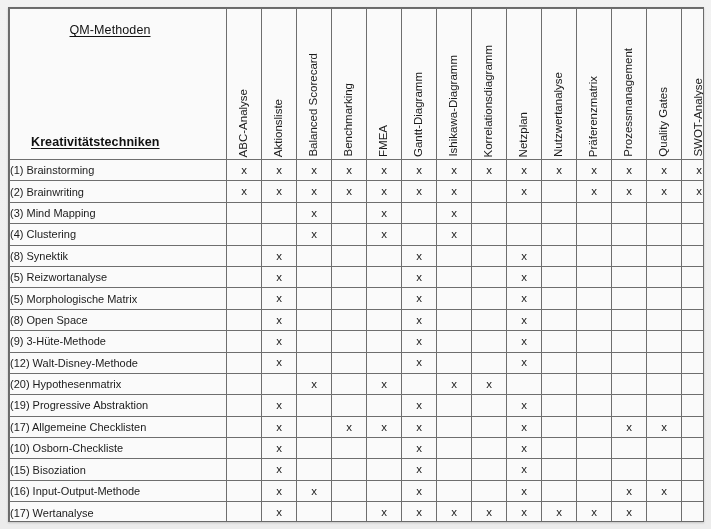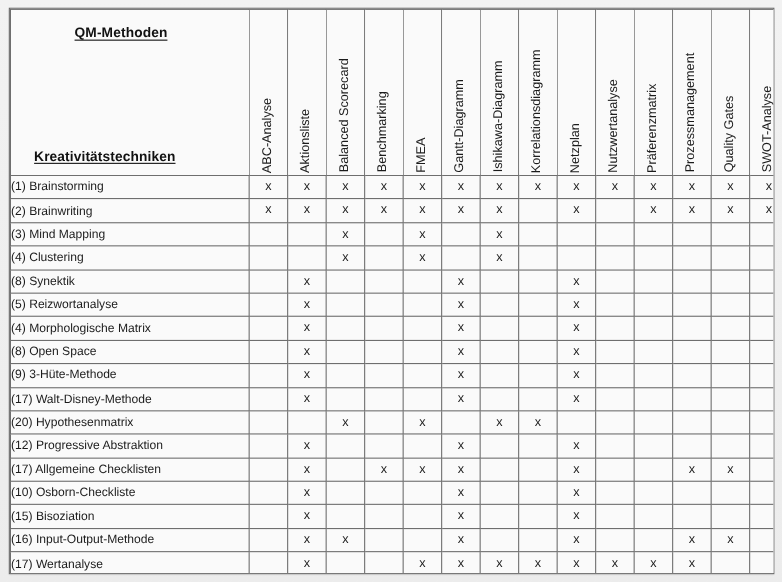--- a/index.html
+++ b/index.html
@@ -61,21 +61,21 @@
     width: 100%;
     height: 150px;
   }
   .title-methods {
     position: absolute;
     top: 14px;
     left: 0;
     right: 16px;
     text-align: center;
     font-size: 12.5px;
-    font-weight: bold;
+    font-weight: normal;
     letter-spacing: 0.1px;
     text-decoration: underline;
     text-underline-offset: 2px;
     color: #111;
   }
   .title-techniques {
     position: absolute;
     bottom: 10px;
     left: 8px;
     font-size: 12.5px;
@@ -325,21 +325,21 @@
             <td class="mark-cell"></td>
             <td class="mark-cell"></td>
             <td class="mark-cell"><span class="mark">x</span></td>
             <td class="mark-cell"></td>
             <td class="mark-cell"></td>
             <td class="mark-cell"></td>
             <td class="mark-cell"></td>
             <td class="mark-cell"></td>
           </tr>
           <tr class="data-row">
-            <td class="row-label">(4) Morphologische Matrix</td>
+            <td class="row-label">(5) Morphologische Matrix</td>
             <td class="mark-cell"></td>
             <td class="mark-cell"><span class="mark">x</span></td>
             <td class="mark-cell"></td>
             <td class="mark-cell"></td>
             <td class="mark-cell"></td>
             <td class="mark-cell"><span class="mark">x</span></td>
             <td class="mark-cell"></td>
             <td class="mark-cell"></td>
             <td class="mark-cell"><span class="mark">x</span></td>
             <td class="mark-cell"></td>
@@ -376,21 +376,21 @@
             <td class="mark-cell"></td>
             <td class="mark-cell"></td>
             <td class="mark-cell"><span class="mark">x</span></td>
             <td class="mark-cell"></td>
             <td class="mark-cell"></td>
             <td class="mark-cell"></td>
             <td class="mark-cell"></td>
             <td class="mark-cell"></td>
           </tr>
           <tr class="data-row">
-            <td class="row-label">(17) Walt-Disney-Methode</td>
+            <td class="row-label">(12) Walt-Disney-Methode</td>
             <td class="mark-cell"></td>
             <td class="mark-cell"><span class="mark">x</span></td>
             <td class="mark-cell"></td>
             <td class="mark-cell"></td>
             <td class="mark-cell"></td>
             <td class="mark-cell"><span class="mark">x</span></td>
             <td class="mark-cell"></td>
             <td class="mark-cell"></td>
             <td class="mark-cell"><span class="mark">x</span></td>
             <td class="mark-cell"></td>
@@ -410,21 +410,21 @@
             <td class="mark-cell"><span class="mark">x</span></td>
             <td class="mark-cell"><span class="mark">x</span></td>
             <td class="mark-cell"></td>
             <td class="mark-cell"></td>
             <td class="mark-cell"></td>
             <td class="mark-cell"></td>
             <td class="mark-cell"></td>
             <td class="mark-cell"></td>
           </tr>
           <tr class="data-row">
-            <td class="row-label">(12) Progressive Abstraktion</td>
+            <td class="row-label">(19) Progressive Abstraktion</td>
             <td class="mark-cell"></td>
             <td class="mark-cell"><span class="mark">x</span></td>
             <td class="mark-cell"></td>
             <td class="mark-cell"></td>
             <td class="mark-cell"></td>
             <td class="mark-cell"><span class="mark">x</span></td>
             <td class="mark-cell"></td>
             <td class="mark-cell"></td>
             <td class="mark-cell"><span class="mark">x</span></td>
             <td class="mark-cell"></td>

